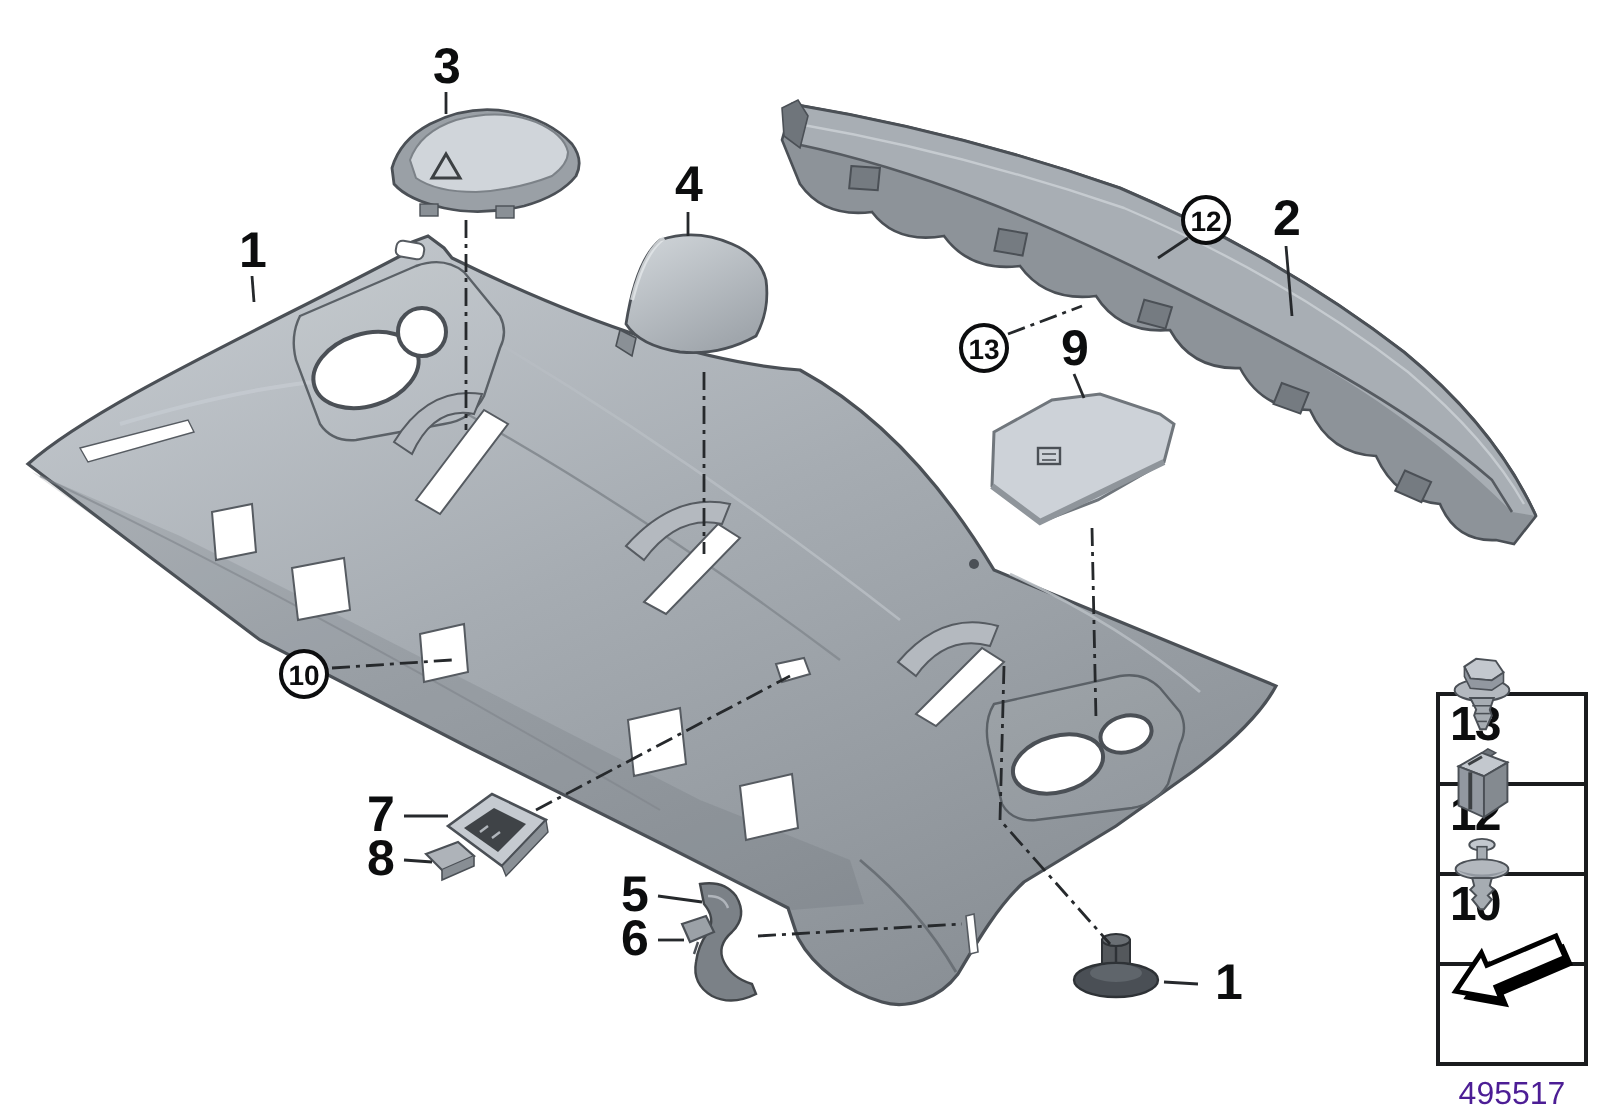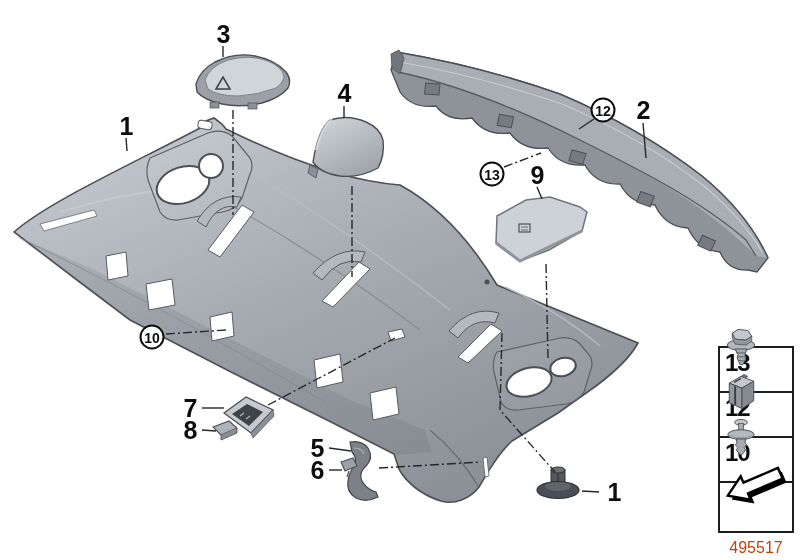--- a/index.html
+++ b/index.html
@@ -26,21 +26,21 @@
   .legend-row:first-child{margin-top:0;}
   .legend-row.arrow-row{height:52px;}
   .legend-num{
     position:absolute;left:5px;top:3px;font-weight:bold;font-size:24px;
     letter-spacing:-1px;color:#0c0d0e;line-height:1;
   }
   .legend-icon{position:absolute;right:2px;top:50%;transform:translateY(-50%);}
   .arrow-row .legend-icon{right:3px;}
   .drawing-number{
     position:absolute;left:712px;top:539px;width:88px;text-align:center;
-    font-size:16px;color:#c2410c;z-index:6;
+    font-size:16px;color:#4c1d95;z-index:6;
   }
 </style>
 </head>
 <body>
 
 <div class="stage">
 
   <svg width="800" height="560" viewBox="0 0 800 560">
     <defs>
       <linearGradient id="gShelf" x1="0" y1="0" x2="0.7" y2="1">

